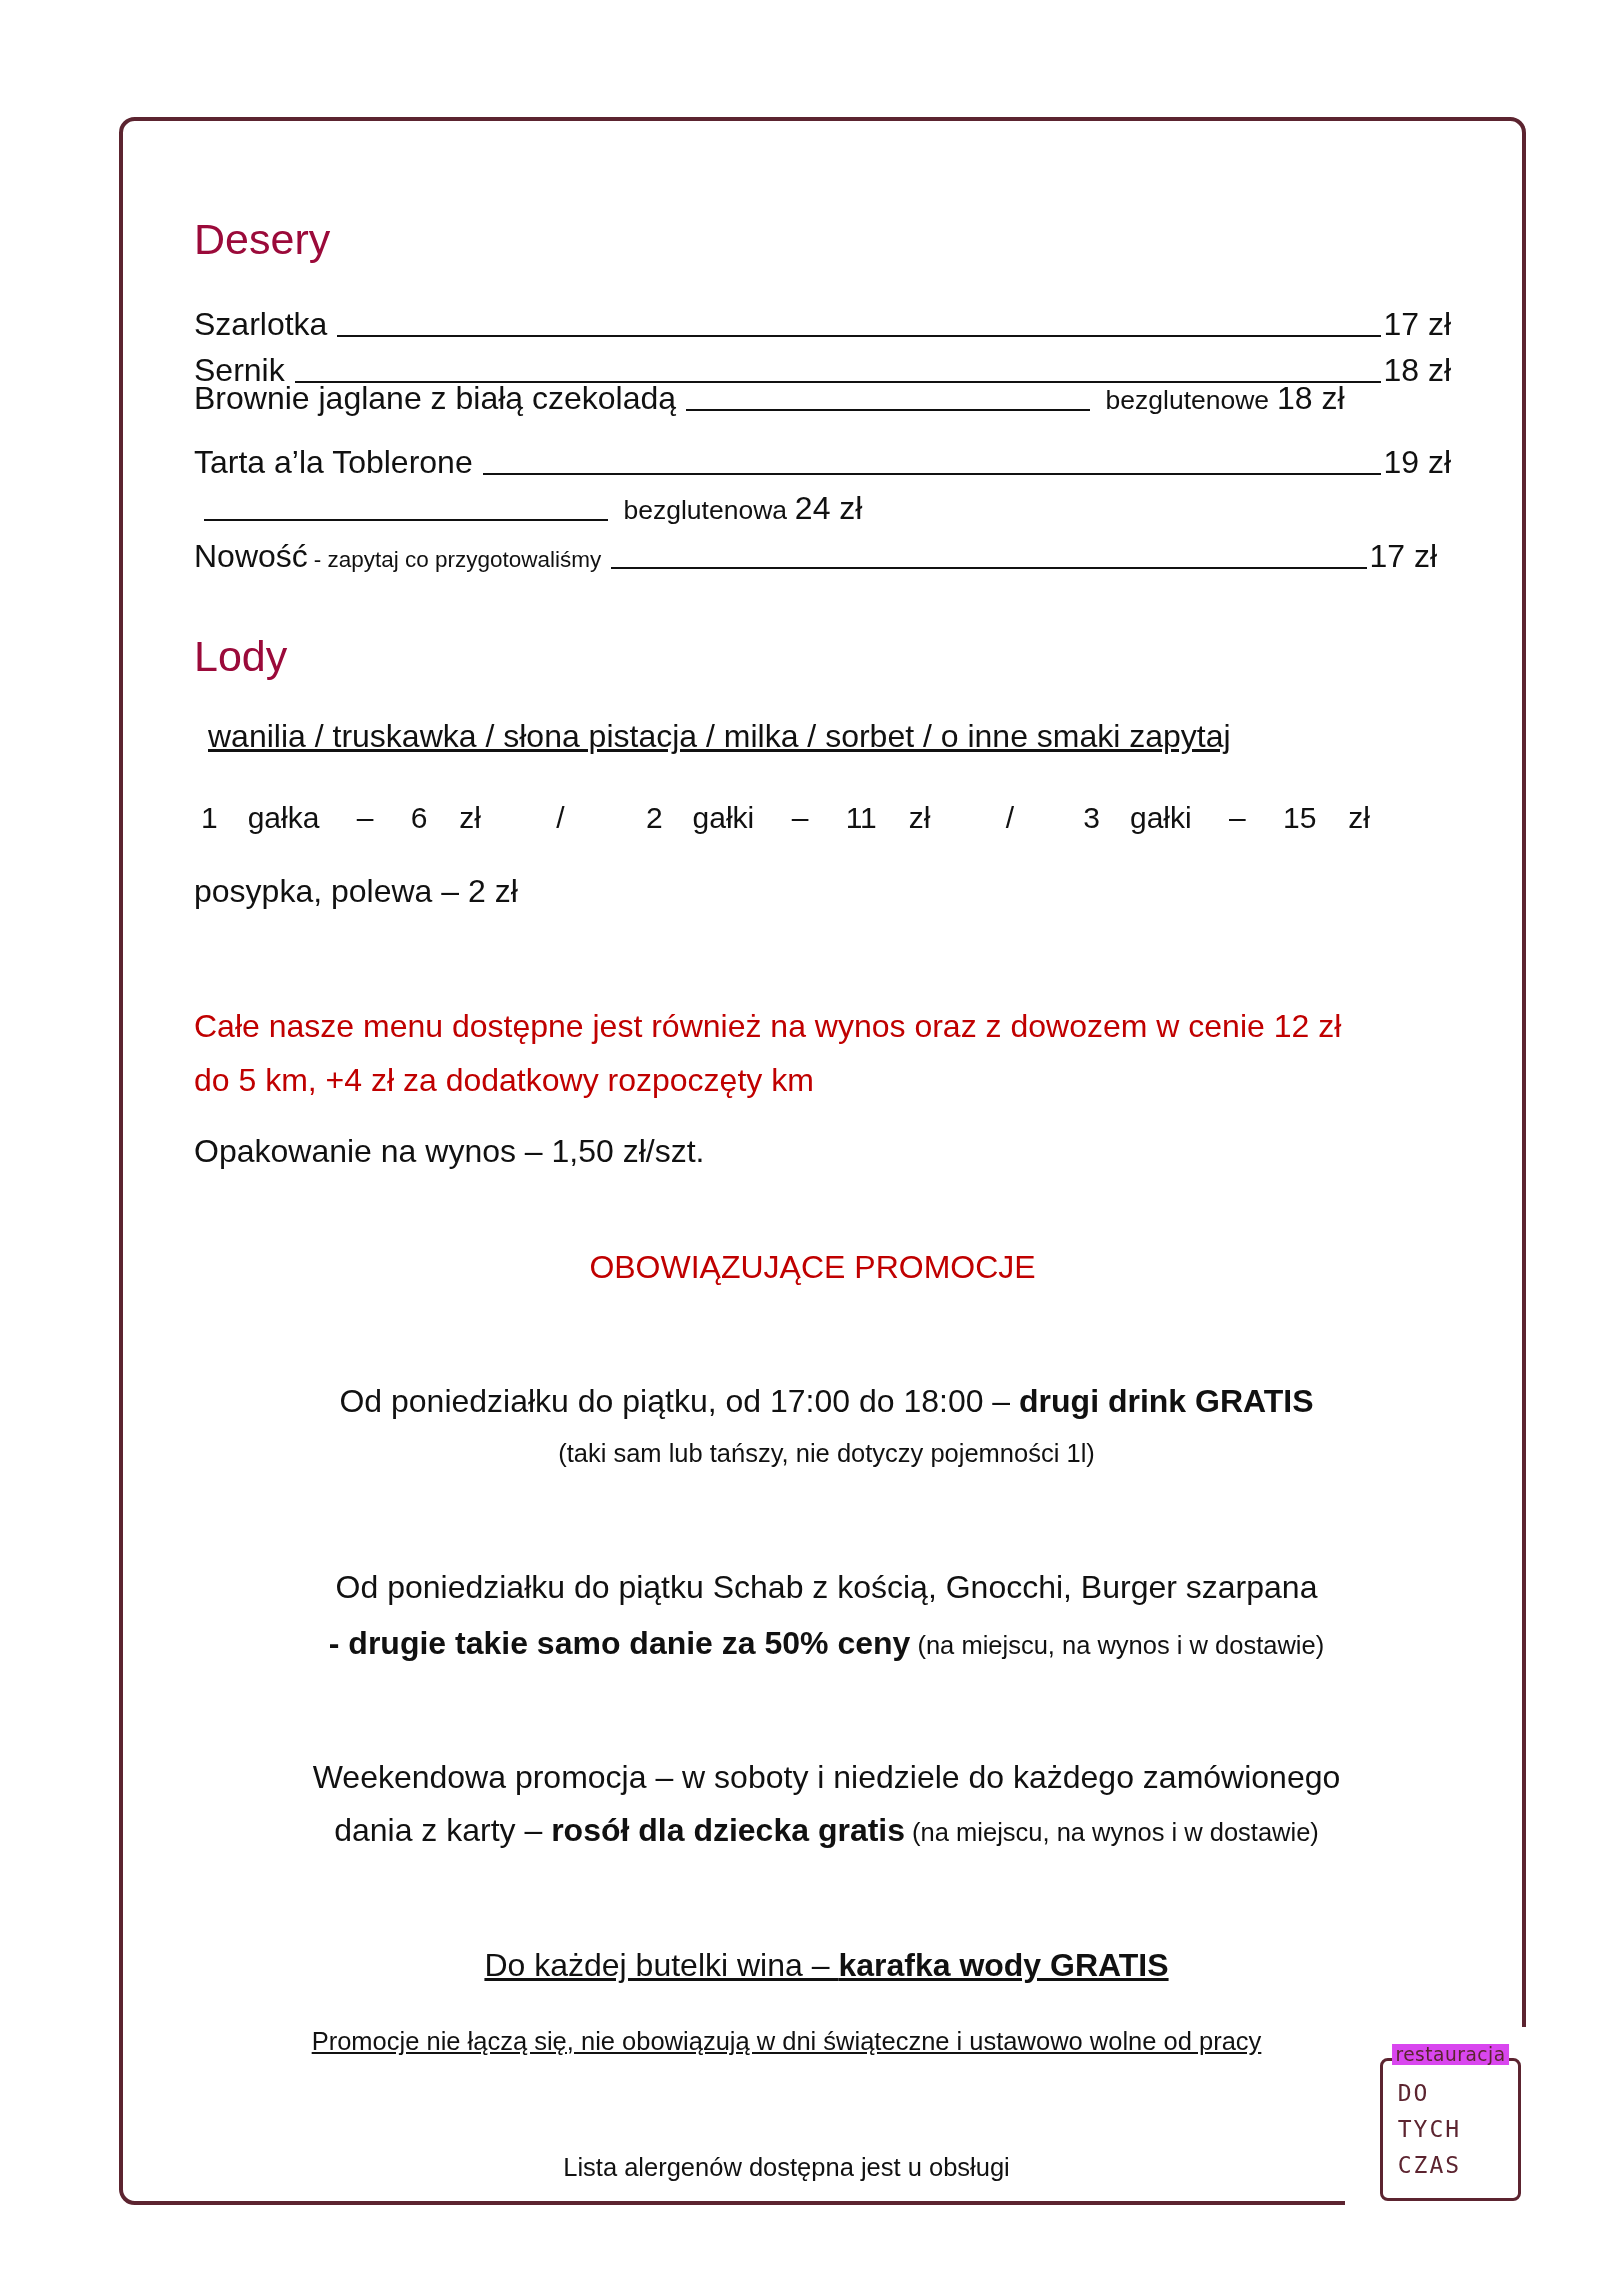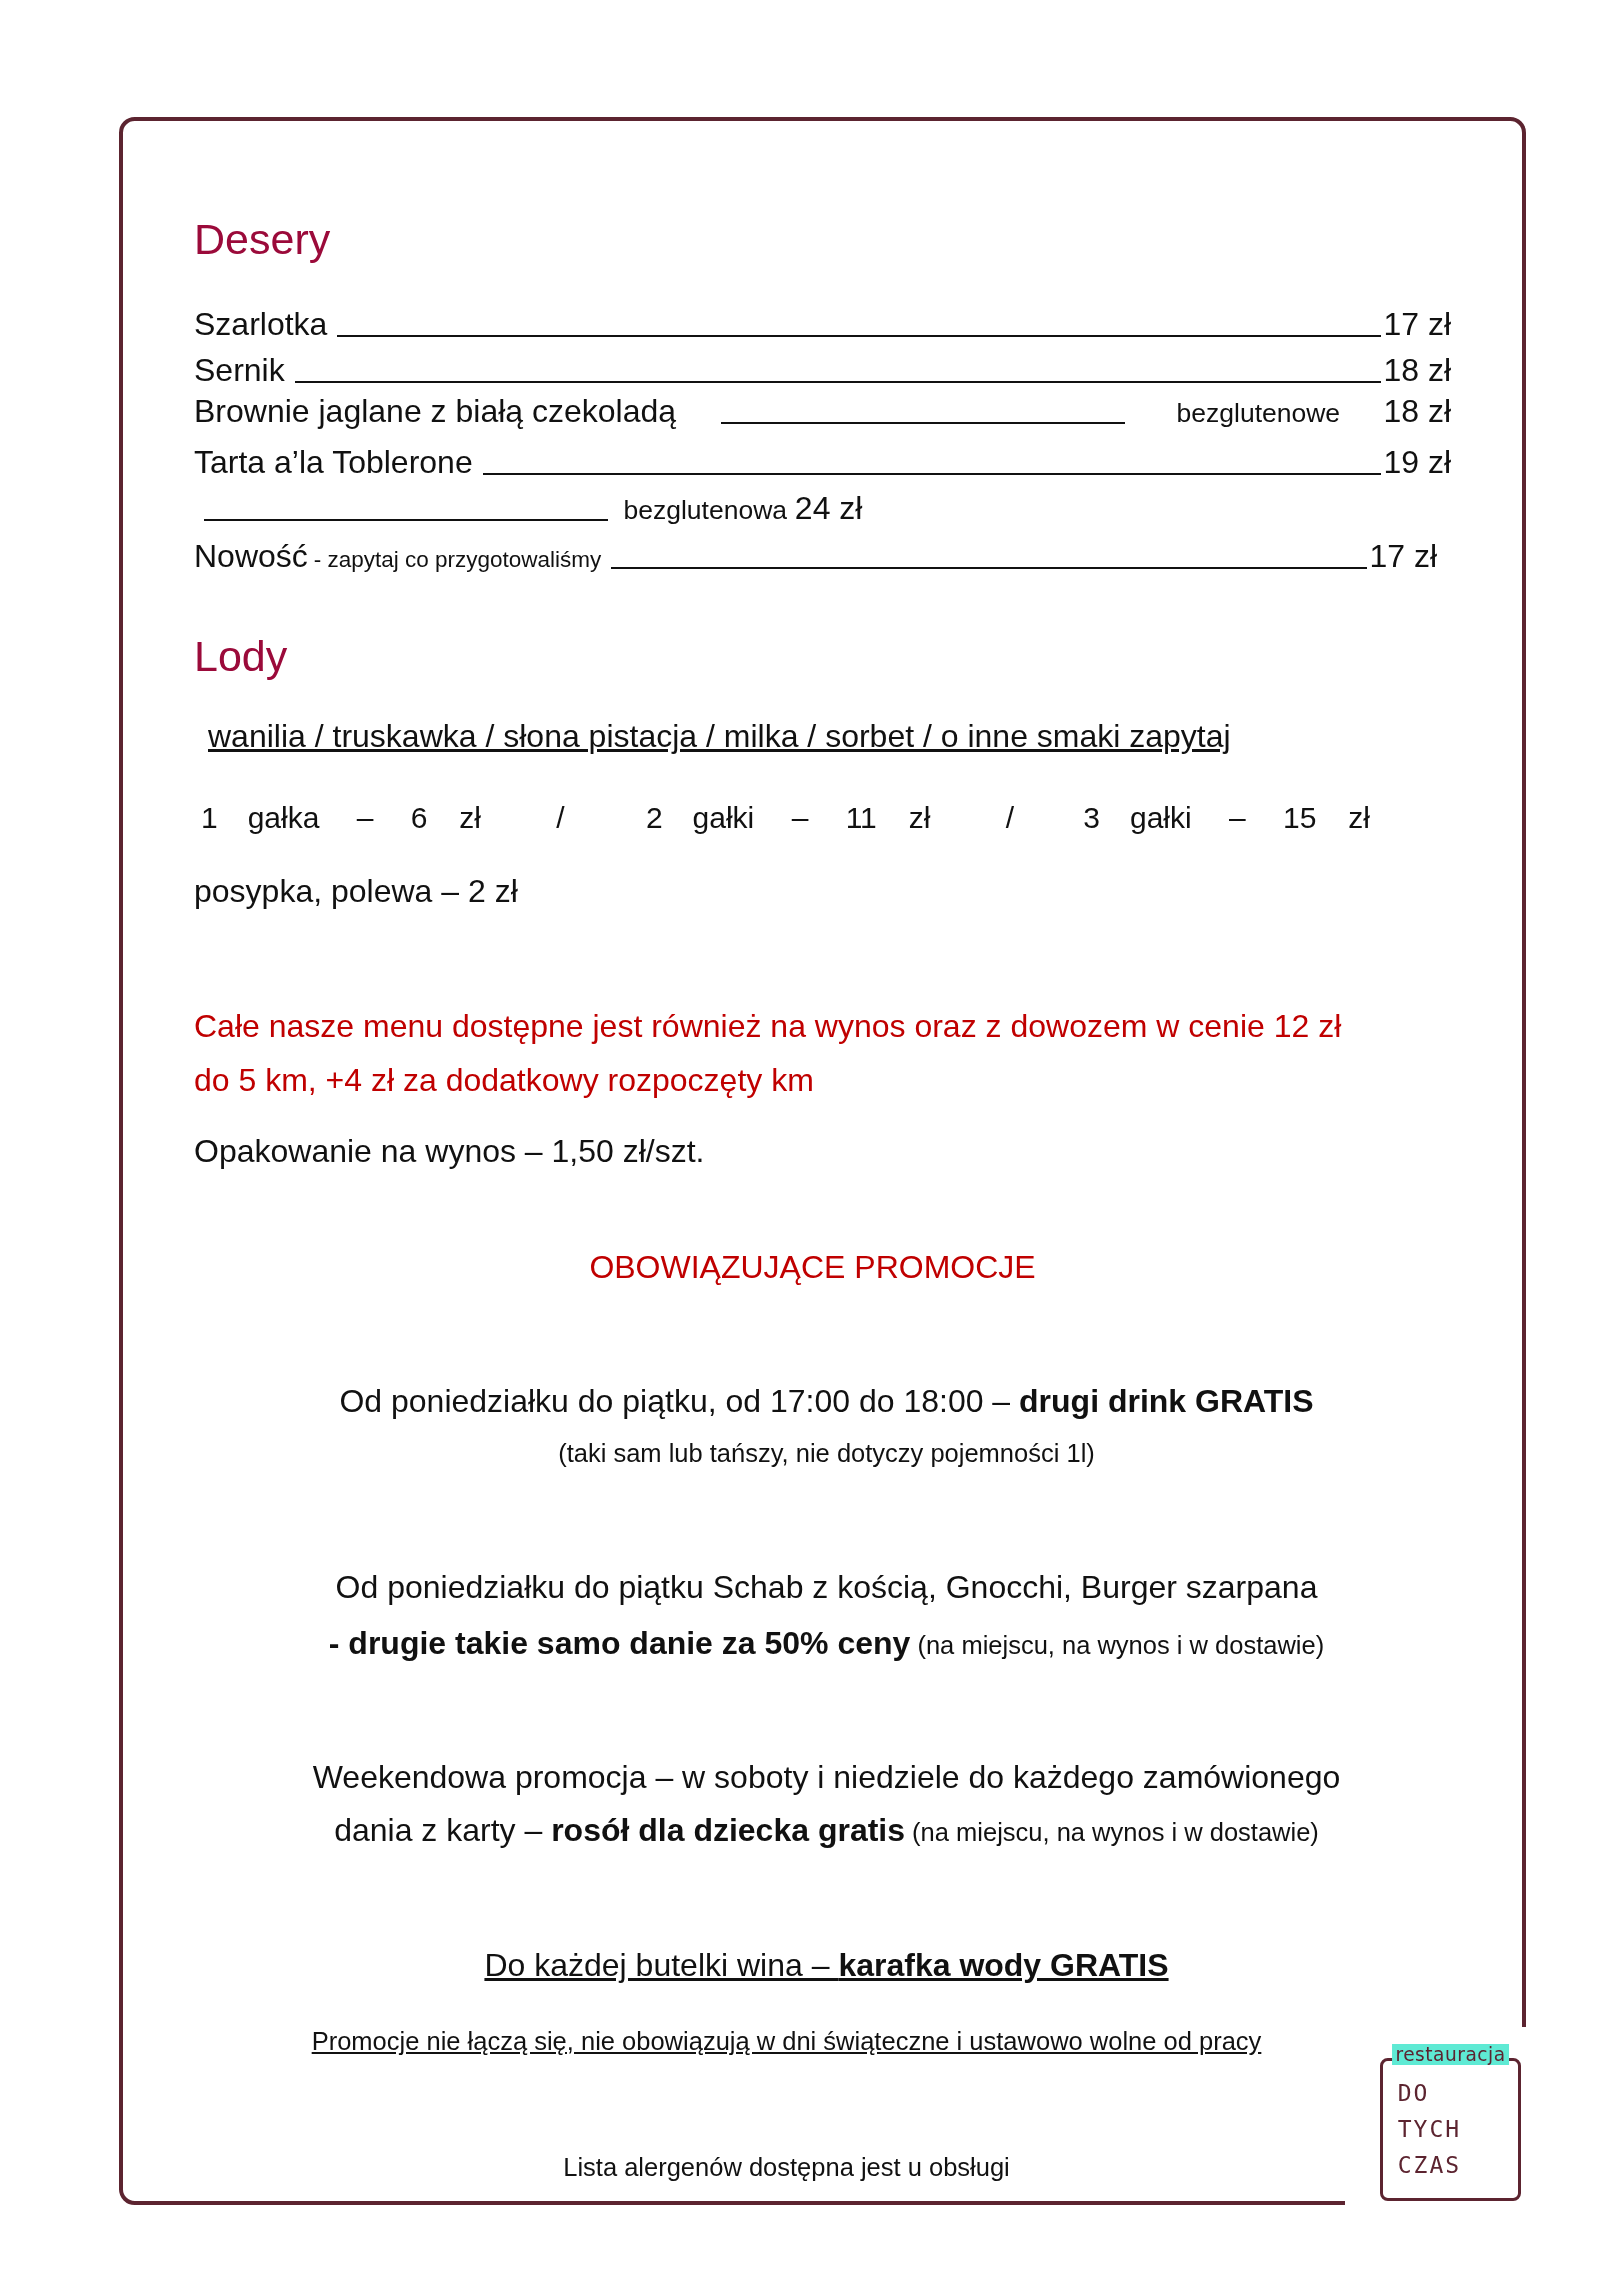--- a/index.html
+++ b/index.html
@@ -25,21 +25,21 @@
   .red { color: #c00000; }
   .center { position: absolute; left: 119px; width: 1407px; text-align: center; white-space: nowrap; }
   .promo { font-size: 32px; line-height: 39px; }
   .promo-sub { font-size: 25.5px; line-height: 33px; }
   .small { font-size: 25.5px; }
   b { font-weight: bold; }
   .underline { text-decoration: underline; }
 
   .logo { position: absolute; left: 1380px; top: 2058px; width: 141px; height: 143px;
           border: 3.9px solid #5c2430; border-radius: 7.8px; box-sizing: border-box; color: #5c2430; }
-  .logo .top { position: absolute; top: -16.7px; left: 50%; transform: translateX(-50%); background: #5eead4;
+  .logo .top { position: absolute; top: -16.7px; left: 50%; transform: translateX(-50%); background: #d946ef;
                padding: 0 3.9px; font-size: 18.6px; font-family: "DejaVu Sans", sans-serif; letter-spacing: 0.5px; }
   .logo .big { position: absolute; left: 14.7px; top: 13.7px; font-family: "DejaVu Sans Mono", monospace;
                font-size: 23px; line-height: 36px; letter-spacing: 2px; }
 </style>
 </head>
 <body>
 
 <div class="frame"></div>
 <div class="frame-mask-right"></div>
 <div class="frame-mask-bottom"></div>
@@ -49,21 +49,21 @@
 <div class="row" style="top:305px;">
   <span class="name">Szarlotka</span>
   <span class="leader"></span>
   <span class="price">17 zł</span>
 </div>
 <div class="row" style="top:351px;">
   <span class="name">Sernik</span>
   <span class="leader"></span>
   <span class="price">18 zł</span>
 </div>
-<div class="row" style="top:392px;justify-content:space-between;">
+<div class="row" style="top:379px;">
   <span class="name">Brownie jaglane z białą czekoladą</span>
   <span class="leader short" style="width:404px;"></span>
   <span class="tag">bezglutenowe</span>
   <span class="price">18 zł</span>
 </div>
 <div class="row" style="top:443px;">
   <span class="name">Tarta a’la Toblerone</span>
   <span class="leader"></span>
   <span class="price">19 zł</span>
 </div>

